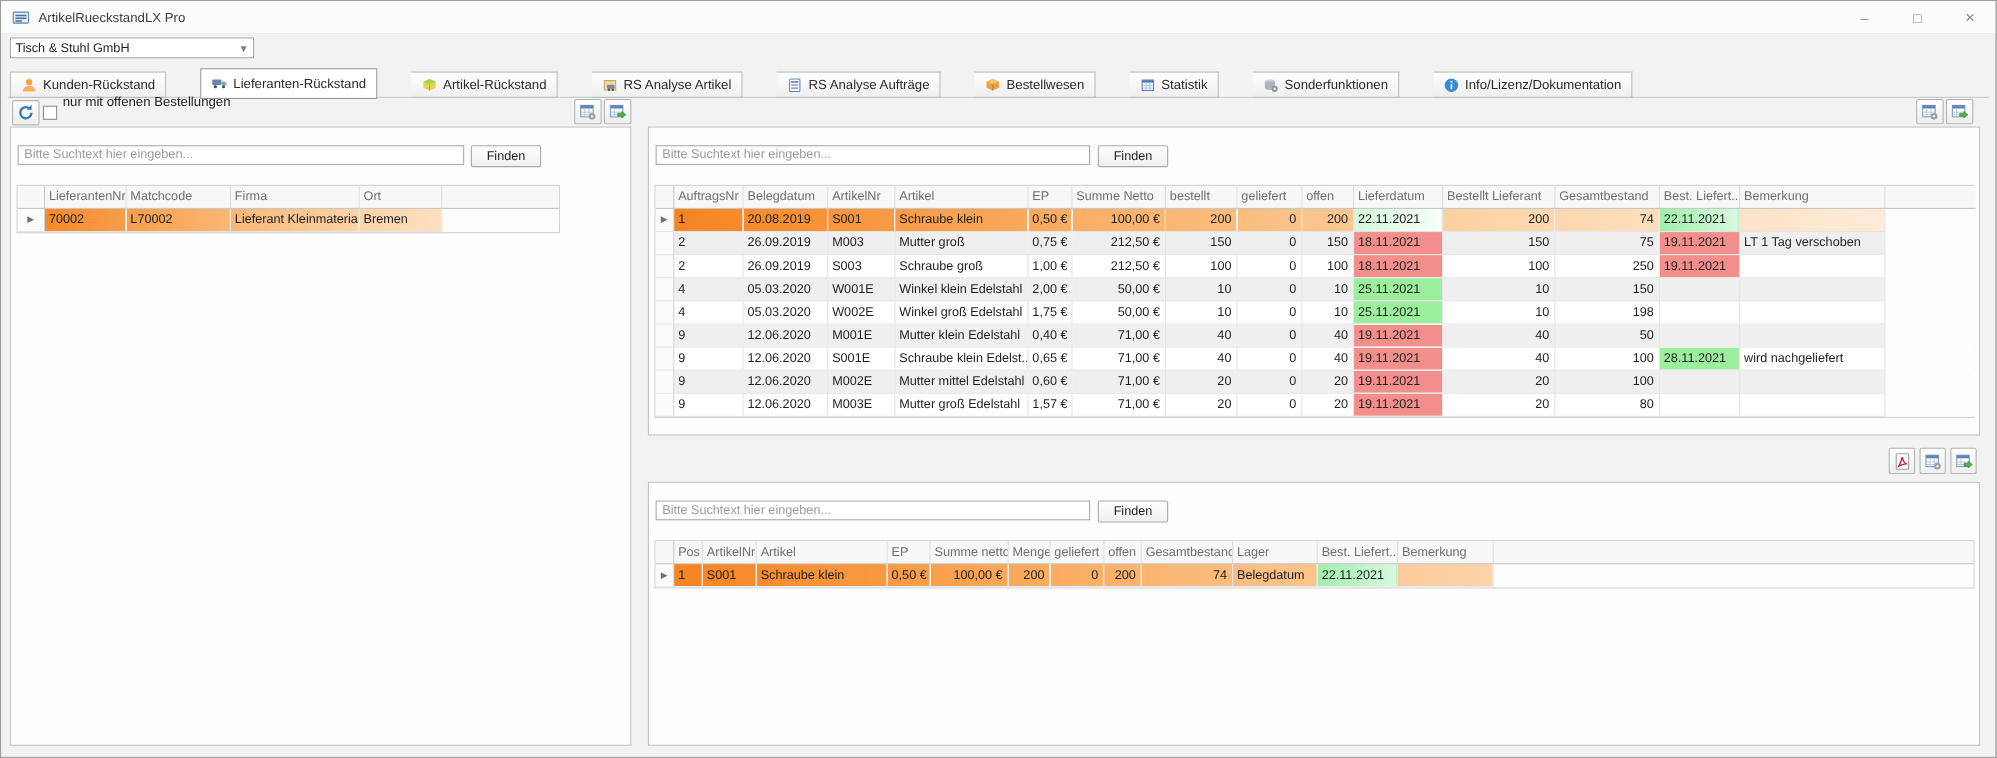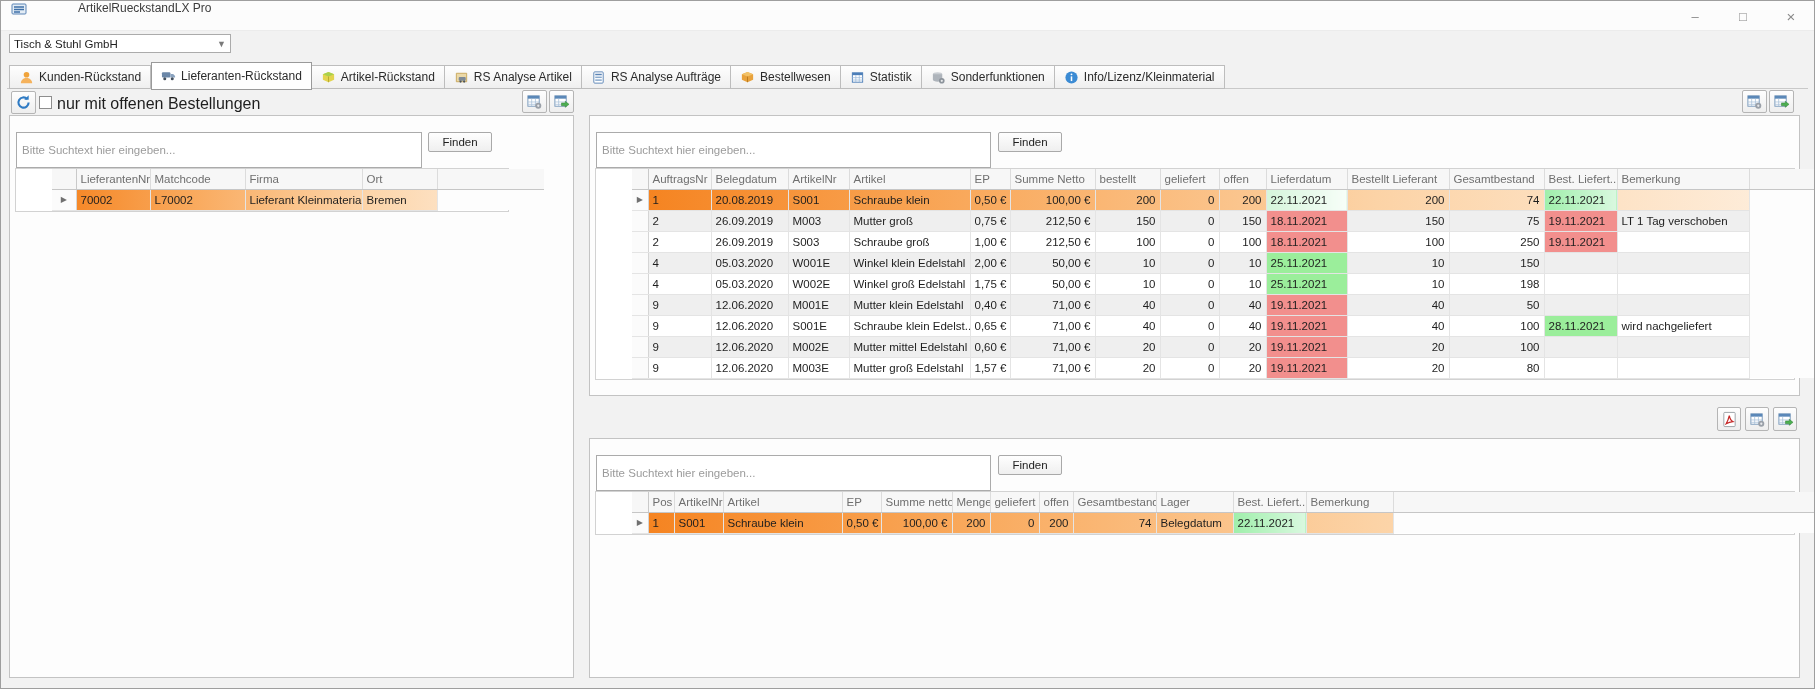--- a/index.html
+++ b/index.html
@@ -4,54 +4,54 @@
 <style>
   html,body{margin:0;padding:0;background:#888;}
   *{box-sizing:border-box;}
   .window{
     position:relative;width:1815px;height:689px;background:#F2F2F2;
     border:1px solid #9E9E9E;font-family:"Liberation Sans",sans-serif;
     font-size:11.5px;color:#1E1E1E;overflow:hidden;
   }
   
   .titlebar{position:absolute;left:0;top:0;width:100%;height:30px;background:#FCFCFC;
-    display:flex;align-items:flex-start;padding-left:10px;border-bottom:1px solid #ECECEC;gap:43px;}
+    display:flex;align-items:center;padding-left:10px;border-bottom:1px solid #ECECEC;}
   .titlebar .appicon{width:16px;height:16px;margin-right:8px;}
   .titlebar .title{color:#3C3C3C;font-size:12px;}
   .winctrls{position:absolute;right:14px;top:0;height:30px;display:flex;align-items:center;gap:30px;}
   .winctrls span{color:#8A8A8A;font-size:13px;width:18px;text-align:center;cursor:default;}
   
   .combo{position:absolute;left:8px;top:33px;width:222px;height:19px;background:#fff;
     border:1px solid #ABABAB;display:flex;align-items:center;padding:0 4px;font-size:11.5px;}
   .combo .caret{margin-left:auto;color:#7A7A7A;font-size:9px;}
   
   .tabline{position:absolute;left:6px;right:6px;top:87px;height:1px;background:#C9C9C9;}
-  .tabs{position:absolute;left:8px;top:60px;height:28px;display:flex;align-items:flex-end;}
+  .tabs{position:absolute;left:8px;top:60px;height:28px;display:flex;align-items:flex-end;gap:31px;}
   .tab{height:24px;display:flex;align-items:center;gap:5px;padding:0 9px;
     background:linear-gradient(#FEFEFE,#EFEFEF);border:1px solid #BDBDBD;border-left-width:0;
     color:#2B2B2B;font-size:12px;white-space:nowrap;cursor:default;}
   .tab:first-child{border-left-width:1px;}
   .tab.active{height:28px;background:#FFFFFF;border:1px solid #9A9A9A;position:relative;z-index:2;margin-bottom:-1px;padding-bottom:1px;}
   .tab svg{width:15px;height:15px;flex:0 0 auto;}
   
   .iconbtn{position:absolute;width:25px;height:23px;border:1px solid #B5B5B5;border-radius:2px;
     background:linear-gradient(#FEFEFE,#EEEEEE);display:flex;align-items:center;justify-content:center;}
   .iconbtn svg{width:17px;height:17px;}
   .chk{position:absolute;left:38px;top:95px;width:13px;height:13px;background:#fff;border:1px solid #8E8E8E;}
-  .chklabel{position:absolute;left:56px;top:94px;font-size:16px;color:#1E1E1E;}
+  .chklabel{position:absolute;left:56px;top:84px;font-size:12px;color:#1E1E1E;}
   
   .panel{position:absolute;background:#FDFDFD;border:1px solid #C3C3C3;}
-  .searchinput{position:absolute;height:36px;background:#fff;border:1px solid #ABABAB;
+  .searchinput{position:absolute;height:18px;background:#fff;border:1px solid #ABABAB;
     padding:0 5px;font-family:"Liberation Sans",sans-serif;font-size:11.5px;color:#1E1E1E;}
   .searchinput::placeholder{color:#9B9B9B;opacity:1;}
   .findbtn{position:absolute;height:20px;width:64px;border:1px solid #A9A9A9;border-radius:2px;
     background:linear-gradient(#FEFEFE,#EFEFEF);font-family:"Liberation Sans",sans-serif;
     font-size:11.5px;color:#1E1E1E;text-align:center;}
   
-  .tblwrap{position:absolute;border:1px solid #D2D2D2;background:#fff;padding-left:36px;}
+  .tblwrap{position:absolute;border:1px solid #D2D2D2;background:#fff;}
   table.tbl{border-collapse:collapse;table-layout:fixed;width:100%;font-size:11.5px;}
   .tbl th{background:#F7F7F7;color:#6F6F6F;font-weight:normal;text-align:left;
     border-bottom:1px solid #C6C6C6;border-right:1px solid #DCDCDC;height:20px;padding:1px 4px;
     white-space:nowrap;overflow:hidden;}
   .tbl td{height:21px;padding:1px 4px;border-bottom:1px solid #E4E4E4;border-right:1px solid #E4E4E4;
     white-space:nowrap;overflow:hidden;}
   .tbl td.num{text-align:right;}
   .tbl tbody tr:nth-child(even) td.c{background:#EFEFEF;}
   .tbl tr.selected{background:linear-gradient(90deg,#F5821E 0%,#F9A95C 28%,#FCD3A6 62%,#FEF1E3 100%);}
   .tbl tr.selected td.c{background:transparent;}
@@ -174,21 +174,21 @@
         <span>Sonderfunktionen</span>
       </div>
       <div class="tab">
         <span style="display: inline-flex;">
           <svg viewBox="0 0 16 16" style="width: 15px; height: 15px;">
             <circle cx="8" cy="8" r="6.5" fill="#3B8BD4"></circle>
             <rect x="7.2" y="6.8" width="1.6" height="5" fill="#fff"></rect>
             <circle cx="8" cy="4.6" r="1" fill="#fff"></circle>
           </svg>
         </span>
-        <span>Info/Lizenz/Kleinmaterial</span>
+        <span>Info/Lizenz/Dokumentation</span>
       </div>
     </div>
 
   <div class="iconbtn" style="left:10px;top:90px;">
       <span style="display: inline-flex;">
         <svg viewBox="0 0 16 16" style="width: 17px; height: 17px;">
           <path d="M12.8 8a4.8 4.8 0 1 1-1.4-3.4" fill="none" stroke="#2F7BC4" stroke-width="2"></path>
           <path d="M12.9 1.2v4.2H8.7z" fill="#2F7BC4"></path>
         </svg>
       </span>

